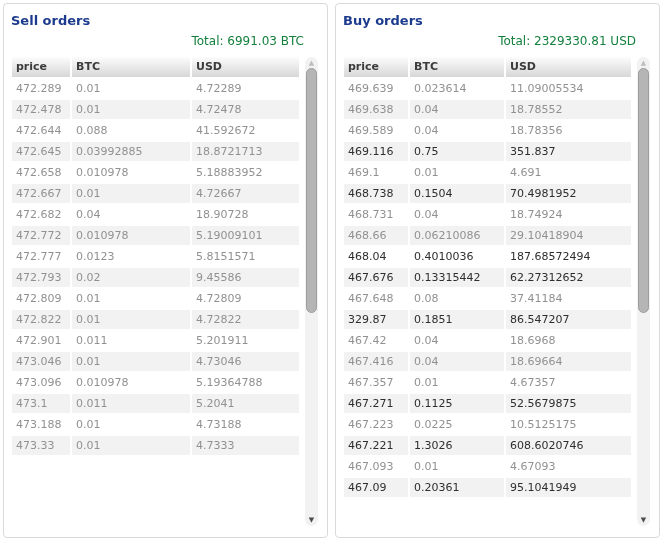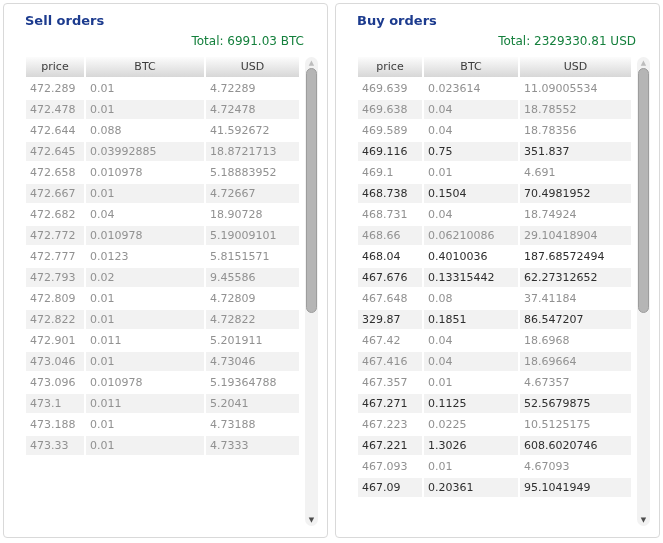--- a/index.html
+++ b/index.html
@@ -19,21 +19,21 @@
     width: 663px;
     height: 543px;
   }
   .panel {
     width: 325px;
     height: 535px;
     box-sizing: border-box;
     border: 1px solid #d9d9d9;
     border-radius: 4px;
     background: #ffffff;
-    padding: 8px 9px 8px 20px;
+    padding: 8px 9px 8px 6px;
     overflow: hidden;
     position: relative;
   }
   .panel-title {
     color: #1c3b8e;
     font-size: 13px;
     font-weight: bold;
     margin: 1px 0 6px 1px;
   }
   .panel-total {
@@ -49,22 +49,22 @@
   table.orders {
     width: 100%;
     border-collapse: separate;
     border-spacing: 2px;
     font-size: 11px;
     table-layout: fixed;
   }
   table.orders th {
     background: linear-gradient(#fcfcfc, #d7d7d7);
     color: #3c3c3c;
-    font-weight: normal;
-    text-align: center;
+    font-weight: bold;
+    text-align: left;
     padding: 3px 4px;
     line-height: 14px;
     white-space: nowrap;
     overflow: hidden;
   }
   table.orders td {
     padding: 2px 4px;
     line-height: 15px;
     white-space: nowrap;
     overflow: hidden;

